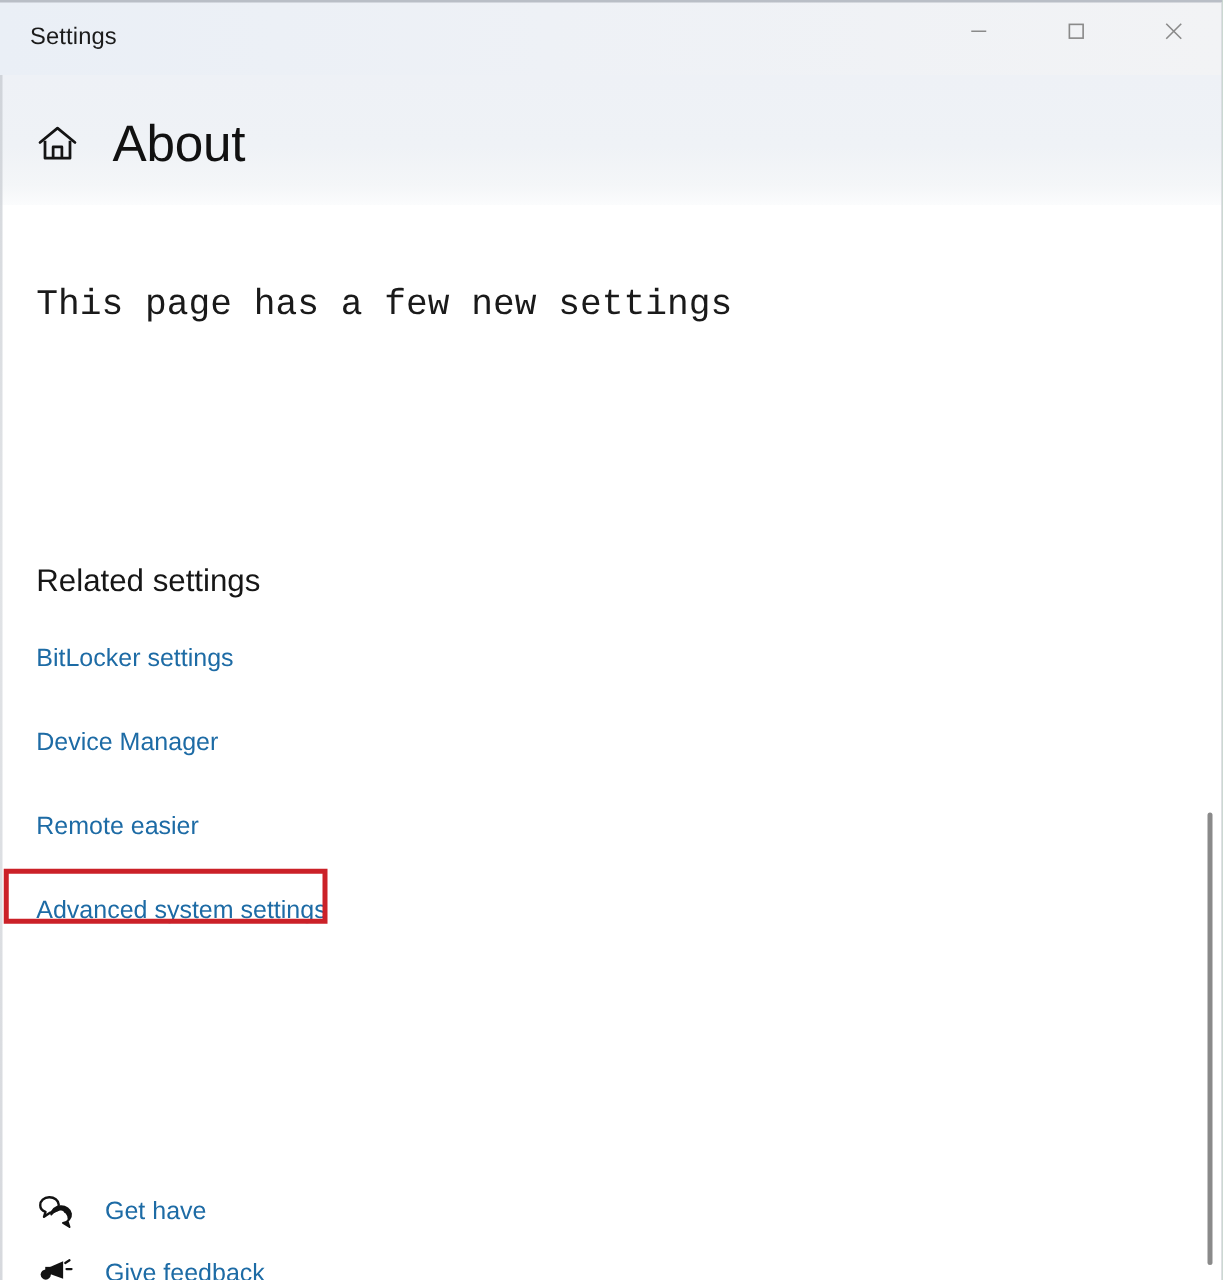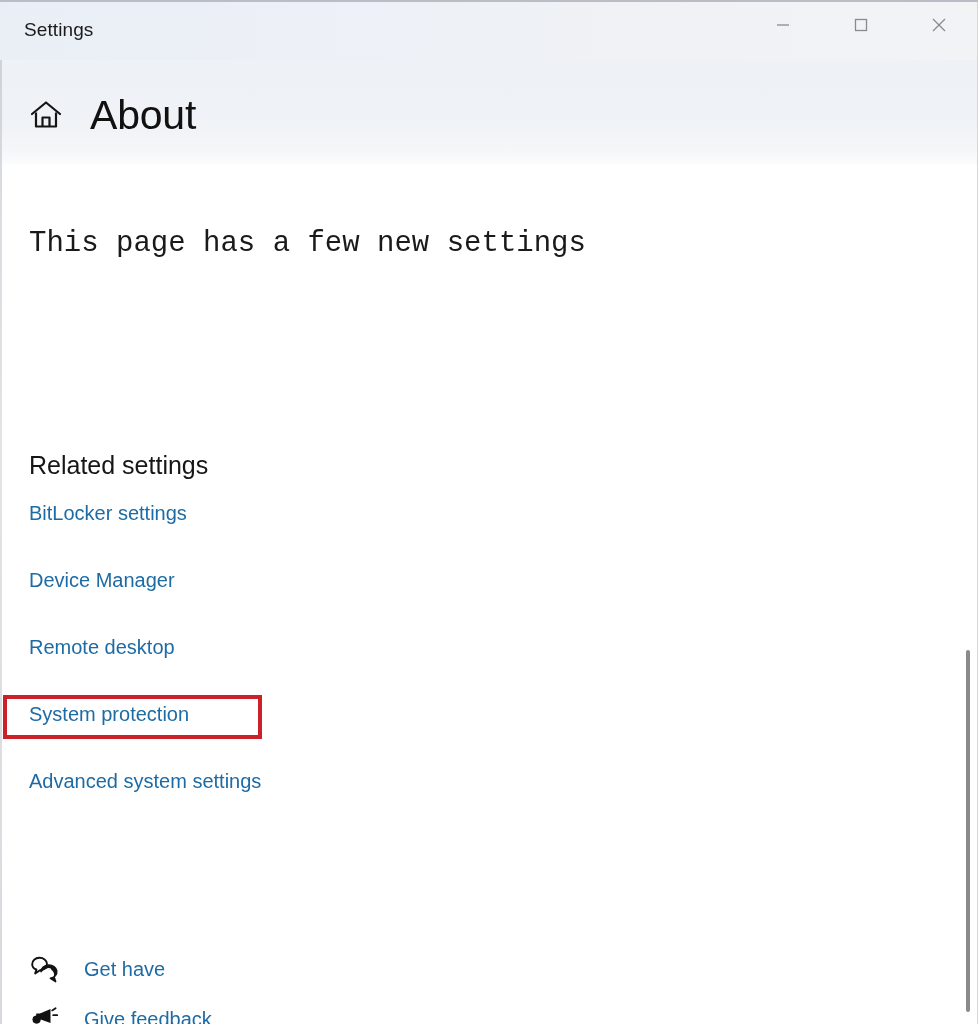--- a/index.html
+++ b/index.html
@@ -140,21 +140,21 @@
     line-height: 32px;
     font-weight: 400;
     color: #161616;
     white-space: nowrap;
     text-align: right;
   }
 
   #related-links {
     position: absolute;
     left: 0;
-    top: 336px;
+    top: 350px;
     width: 978px;
   }
 
   .related-link {
     position: relative;
     display: block;
     margin-left: 29px;
     margin-bottom: 0;
     height: 67px;
     font-size: 20px;
@@ -317,26 +317,23 @@
 
       <a class="related-link" href="#">
         <span>BitLocker settings</span>
       </a>
 
       <a class="related-link" href="#">
         <span>Device Manager</span>
       </a>
 
       <a class="related-link" href="#">
-        <span>Remote desktop</span>
-      </a>
-
-      <a class="related-link" href="#">
-        <span>System protection</span>
-      </a>
+        <span>Remote easier</span>
+      </a>
+
 
       <a class="related-link" href="#">
         <span>Advanced system settings</span>
       </a>
 
 
     </div>
 
     <div id="system-protection-highlight"></div>
 

